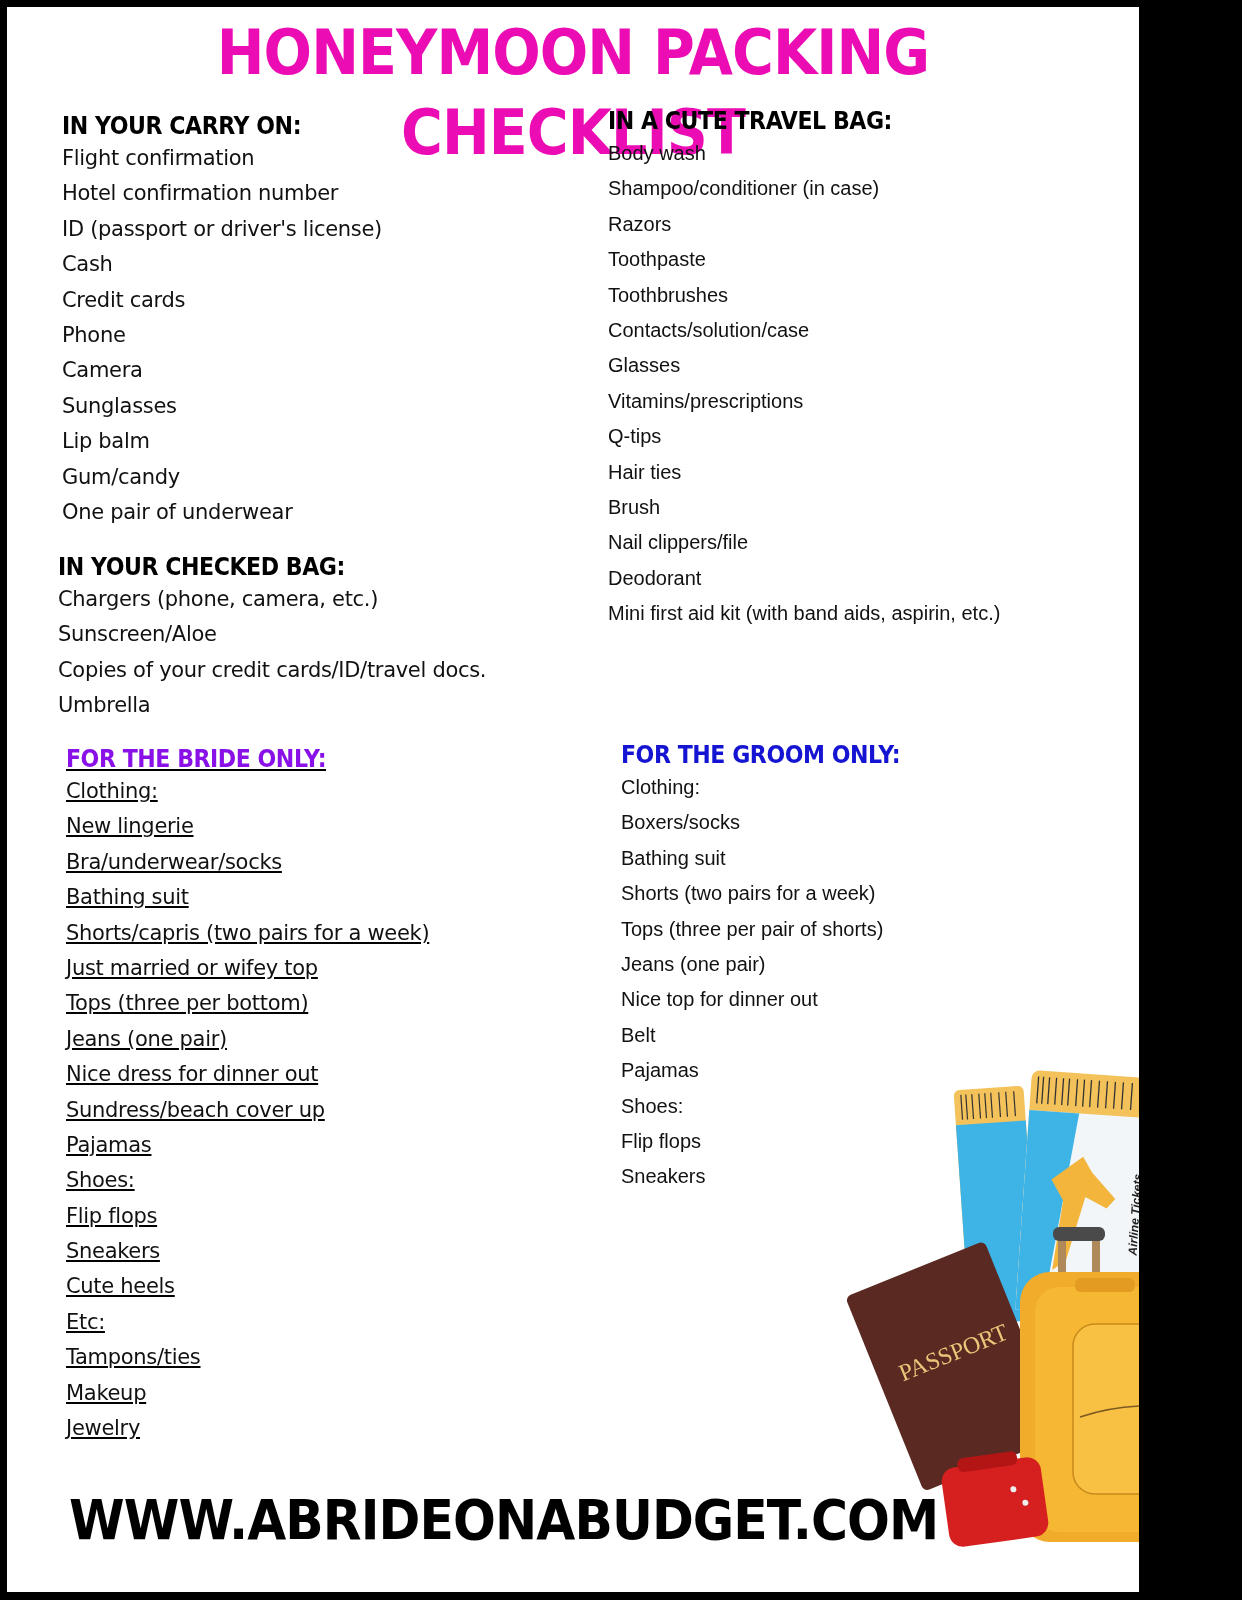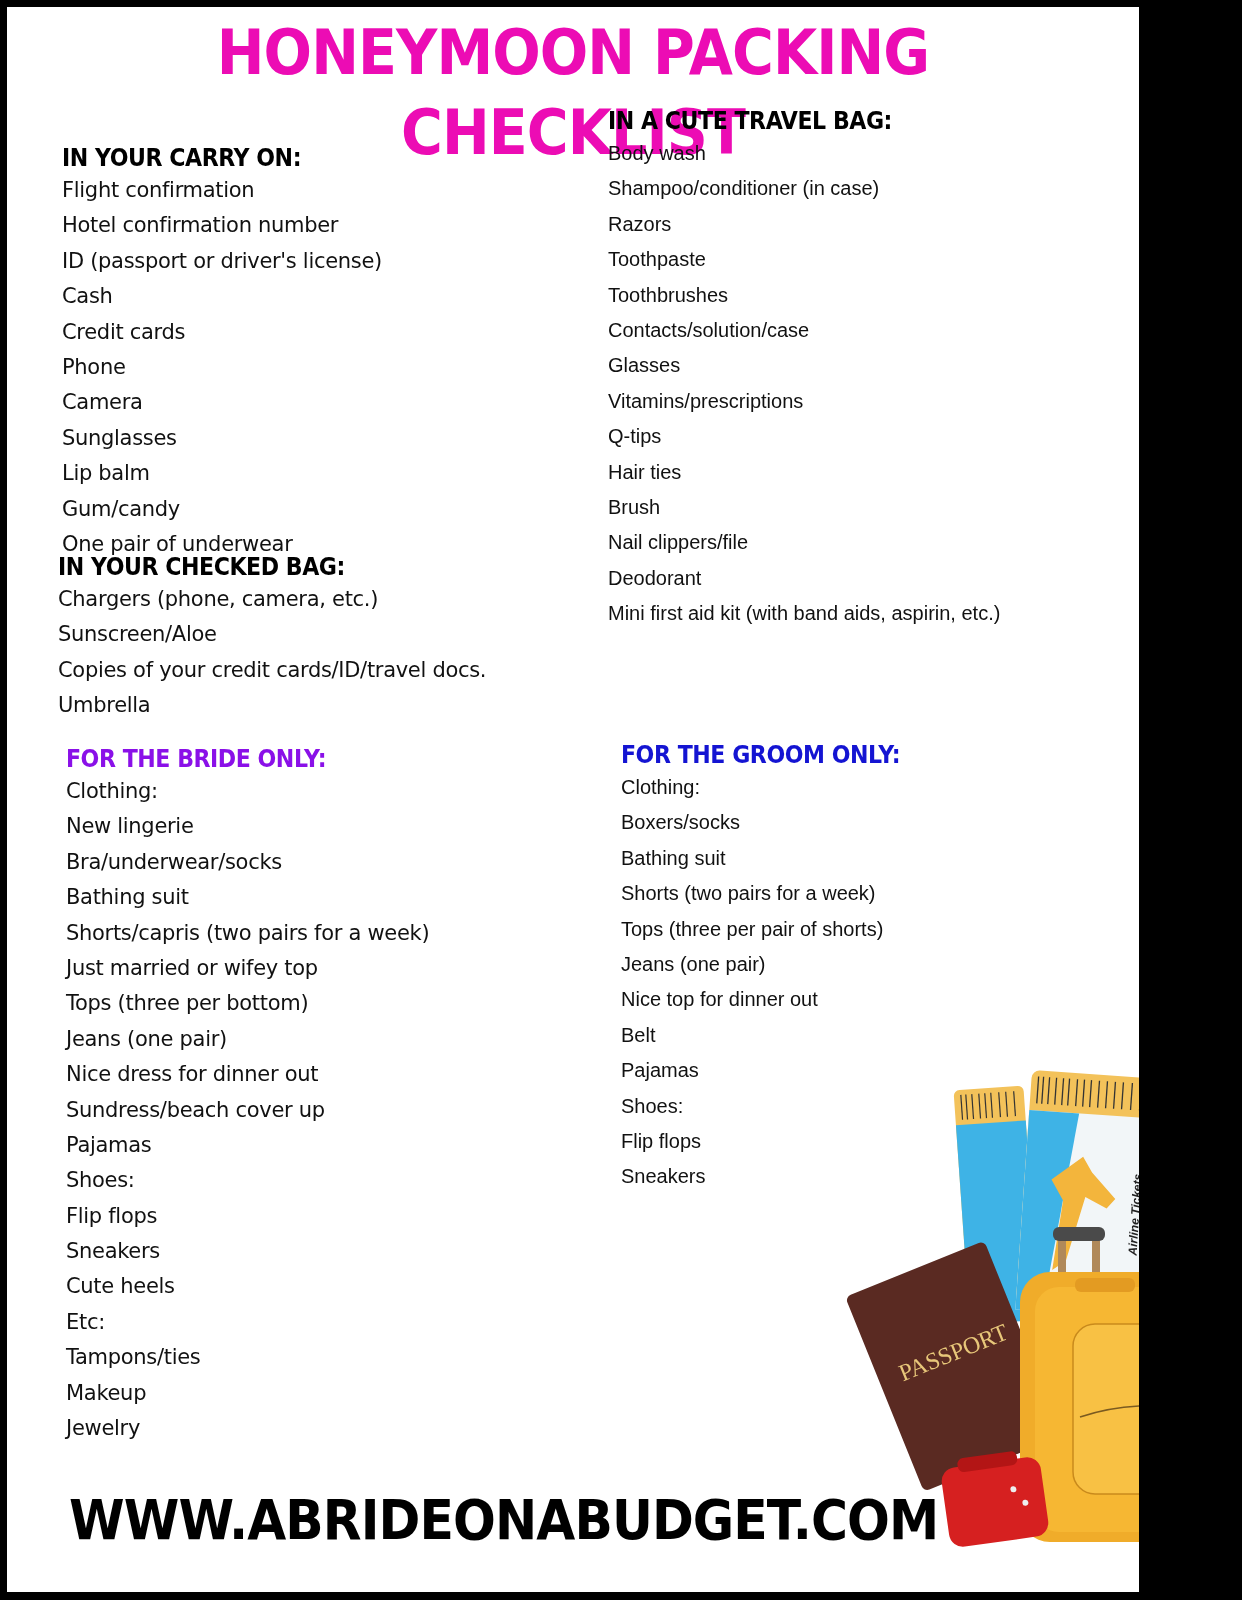--- a/index.html
+++ b/index.html
@@ -26,24 +26,24 @@
       letter-spacing: -0.5px; white-space: nowrap;
       transform: scaleX(0.92); transform-origin: left center;
     }
     .items { list-style: none; margin: 0; padding: 0; }
     .items li {
       font-size: 27px; color: #111; white-space: nowrap; height: 35.4px; line-height: 35.4px;
     }
     .rounded li { font-family: "DejaVu Sans", sans-serif; font-size: 21px; font-weight: normal; letter-spacing: -0.3px; }
     .arial li { font-family: Liberation Sans, sans-serif; font-size: 20px; }
 
-    #carry   { left: 55px;  top: 104px; margin-top: 32px; }
+    #carry   { left: 55px;  top: 104px; }
     #checked { left: 51px;  top: 545px; }
     #travel  { left: 601px; top: 99px; }
-    #bride   { left: 59px;  top: 737px; }
+    #bride   { left: 59px;  top: 737px; text-decoration: underline; }
     #groom   { left: 614px; top: 733px; }
 
     .footer-url {
       position: absolute; left: 62px; top: 1478px;
       font-family: "DejaVu Sans", sans-serif; font-weight: bold;
       font-size: 56px; line-height: 70px; color: #000; letter-spacing: -1px;
       transform: scaleX(0.9); transform-origin: left center; white-space: nowrap;
     }
     .illustration { position: absolute; left: 838px; top: 1055px; width: 350px; height: 490px; }
   </style>

